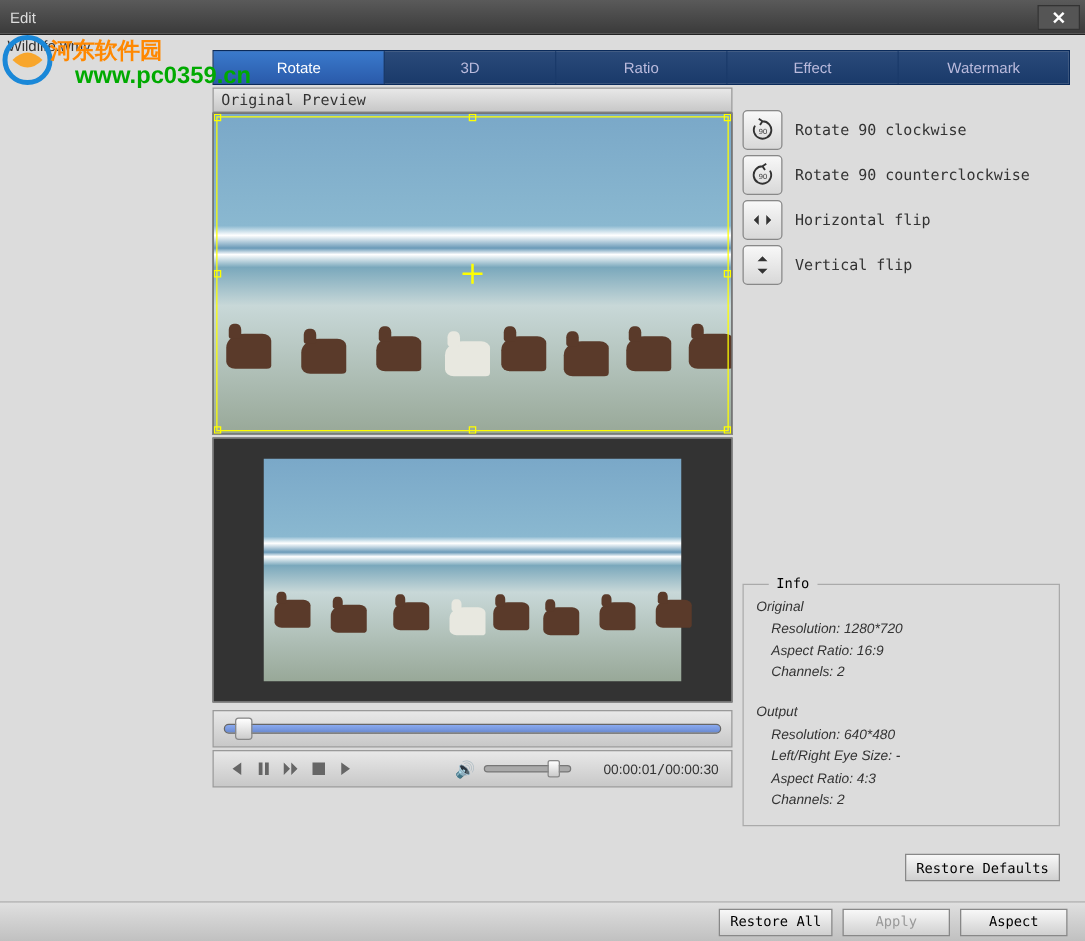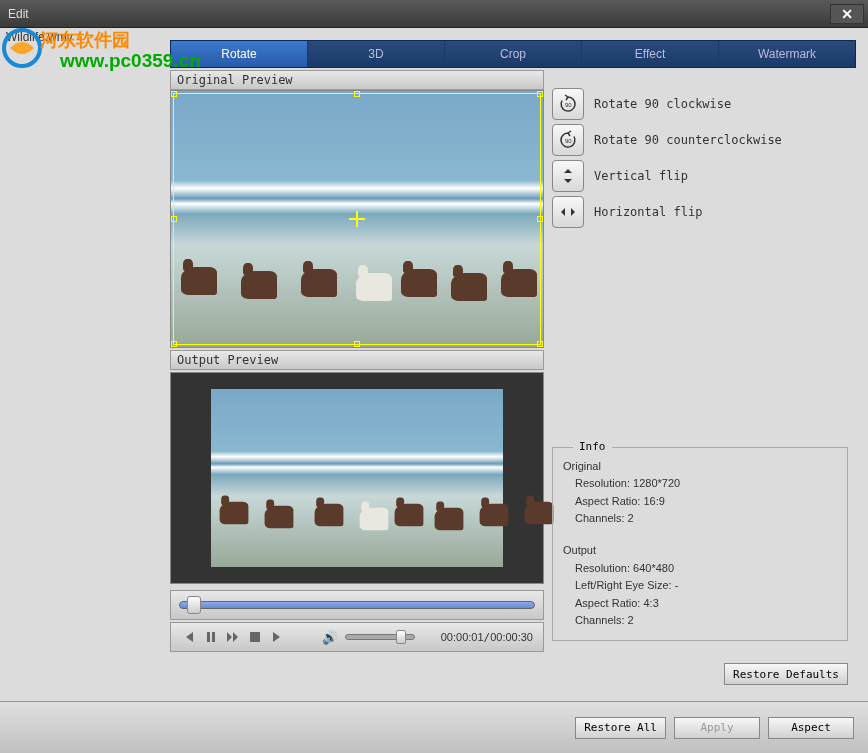--- a/index.html
+++ b/index.html
@@ -14,21 +14,21 @@
 .wm-url { font-size: 19px; color: #00aa00; position: absolute; top: 22px; left: 60px; font-weight: bold; }
 .wm-logo { position: absolute; top: 0; left: 0; width: 50px; height: 40px; }
 
 .content { flex: 1; background: #dcdcdc; padding: 12px; padding-left: 170px; display: flex; flex-direction: column; position: relative; }
 .tabs { height: 28px; background: linear-gradient(#2a4a7a, #1a3a6a); display: flex; border: 1px solid #0a2a5a; }
 .tab { flex: 1; display: flex; align-items: center; justify-content: center; color: #bbd; font-size: 12px; border-right: 1px solid #1a3a6a; cursor: pointer; }
 .tab.active { background: linear-gradient(#3a7acc, #2a5aaa); color: #fff; text-align: center; }
 .tab:last-child { border-right: none; }
 
 .main-area { flex: 1; display: flex; margin-top: 2px; }
-.left-col { width: 374px; display: flex; flex-direction: column; }
+.left-col { width: 416px; display: flex; flex-direction: column; }
 .right-col { flex: 1; display: flex; flex-direction: column; padding: 4px 8px; }
 
 .preview-label { background: linear-gradient(#e8e8e8, #c8c8c8); border: 1px solid #999; padding: 2px 6px; font-size: 12px; color: #333; font-family: monospace; }
 .preview-box { border: 1px solid #888; background: #333; position: relative; }
 .preview-original { height: 258px; }
 .preview-output { height: 212px; margin-top: 2px; }
 
 .video-frame { width: 100%; height: 100%; position: relative; overflow: hidden; }
 .beach-scene { width: 100%; height: 100%; background: linear-gradient(to bottom, #7aa8c8 0%, #8ab8d0 35%, #fff 38%, #6a9ab8 42%, #fff 44%, #7aa8bc 48%, #c8d8d8 60%, #98a898 100%); position: relative; }
 .horse { position: absolute; width: 36px; height: 28px; background: #5a3a2a; border-radius: 40% 20% 10% 20%; }
@@ -57,26 +57,26 @@
 .vol-thumb { position: absolute; right: 8px; top: -5px; width: 10px; height: 14px; background: linear-gradient(#fff, #ccc); border: 1px solid #888; border-radius: 2px; }
 .time-display { font-size: 11px; color: #333; font-family: monospace; margin-left: 20px; }
 
 .rotate-options { display: flex; flex-direction: column; gap: 4px; padding-top: 14px; }
 .rotate-opt { display: flex; align-items: center; gap: 10px; cursor: pointer; text-align: center; }
 .rotate-icon-box { width: 32px; height: 32px; background: linear-gradient(#f8f8f8, #d8d8d8); border: 1px solid #888; border-radius: 4px; display: flex; align-items: center; justify-content: center; }
 .rotate-label { font-size: 12px; color: #333; font-family: monospace; }
 
 .info-box { margin-top: auto; border: 1px solid #aaa; position: relative; padding: 10px; margin-bottom: 10px; }
 .info-legend { position: absolute; top: -8px; left: 20px; background: #dcdcdc; padding: 0 6px; font-size: 11px; font-family: monospace; }
-.info-section { font-size: 11px; font-family: monospace; color: #333; line-height: 1.6; }
+.info-section { font-size: 11px; font-family: monospace; color: #333; line-height: 1.6; font-style: italic; }
 .info-section.output-sec { margin-top: 14px; }
 .info-row { padding-left: 12px; }
 .restore-defaults { margin-top: 12px; align-self: flex-end; }
 
-.footer { height: 52px; background: linear-gradient(#e0e0e0, #c0c0c0); border-top: 1px solid #999; display: flex; align-items: center; justify-content: flex-end; gap: 8px; padding: 0 14px; }
+.footer { height: 32px; background: linear-gradient(#e0e0e0, #c0c0c0); border-top: 1px solid #999; display: flex; align-items: center; justify-content: flex-end; gap: 8px; padding: 0 14px; }
 .btn { min-width: 86px; height: 22px; background: linear-gradient(#f8f8f8, #d0d0d0); border: 1px solid #888; font-size: 11px; font-family: monospace; cursor: pointer; padding: 0 8px; }
 .btn.disabled { color: #999; }
 </style>
 </head>
 <body>
 
 <div class="window">
 
   <div class="titlebar">
     <span class="titlebar-title">Edit</span>
@@ -98,21 +98,21 @@
   <div class="content">
 
     <div class="tabs">
       <div class="tab active">
           <span>Rotate</span>
         </div>
       <div class="tab">
           <span>3D</span>
         </div>
       <div class="tab">
-          <span>Crop</span>
+          <span>Ratio</span>
         </div>
       <div class="tab">
           <span>Effect</span>
         </div>
       <div class="tab">
           <span>Watermark</span>
         </div>
     </div>
 
     <div class="main-area">
@@ -139,21 +139,20 @@
               <div class="crop-handle" style="top:50%;margin-top:-3px;left:-3px"></div>
               <div class="crop-handle" style="top:50%;margin-top:-3px;right:-3px"></div>
               <div class="crop-handle" style="bottom:-3px;left:-3px"></div>
               <div class="crop-handle" style="bottom:-3px;left:50%;margin-left:-3px"></div>
               <div class="crop-handle" style="bottom:-3px;right:-3px"></div>
               <div class="crosshair"></div>
             </div>
           </div>
         </div>
 
-        <div class="preview-label" style="margin-top:2px">Output Preview</div>
         <div class="preview-box preview-output">
           <div class="output-inner">
             <div class="beach-scene">
               <div class="horse" style="bottom:40px;left:5px;transform:scale(0.8)"></div>
               <div class="horse" style="bottom:36px;left:50px;transform:scale(0.8)"></div>
               <div class="horse" style="bottom:38px;left:100px;transform:scale(0.8)"></div>
               <div class="horse white" style="bottom:34px;left:145px;transform:scale(0.8)"></div>
               <div class="horse" style="bottom:38px;left:180px;transform:scale(0.8)"></div>
               <div class="horse" style="bottom:34px;left:220px;transform:scale(0.8)"></div>
               <div class="horse" style="bottom:38px;left:265px;transform:scale(0.8)"></div>
@@ -224,32 +223,32 @@
               <svg width="20" height="20" viewBox="0 0 20 20">
                   <path d="M10 3a7 7 0 1 0 6 3.5M10 3l3-2M10 3l2 3" fill="none" stroke="#333" stroke-width="1.5"></path>
                   <text x="7" y="13" font-size="6" fill="#333">90</text>
                 </svg>
             </div>
             <span class="rotate-label">Rotate 90 counterclockwise</span>
           </div>
           <div class="rotate-opt">
             <div class="rotate-icon-box">
               <svg width="20" height="20" viewBox="0 0 20 20">
+                  <path d="M10 2v16M3 10l4-4v8zM17 10l-4-4v8z" fill="#333"></path>
+                </svg>
+            </div>
+            <span class="rotate-label">Horizontal flip</span>
+          </div>
+          <div class="rotate-opt">
+            <div class="rotate-icon-box">
+              <svg width="20" height="20" viewBox="0 0 20 20">
                   <path d="M2 10h16M10 3l-4 4h8zM10 17l-4-4h8z" fill="#333"></path>
                 </svg>
             </div>
             <span class="rotate-label">Vertical flip</span>
-          </div>
-          <div class="rotate-opt">
-            <div class="rotate-icon-box">
-              <svg width="20" height="20" viewBox="0 0 20 20">
-                  <path d="M10 2v16M3 10l4-4v8zM17 10l-4-4v8z" fill="#333"></path>
-                </svg>
-            </div>
-            <span class="rotate-label">Horizontal flip</span>
           </div>
         </div>
 
         <div class="info-box">
           <span class="info-legend">Info</span>
           <div class="info-section">
             <div>Original</div>
             <div class="info-row"><span>Resolution:</span> <span>1280*720</span></div>
             <div class="info-row"><span>Aspect Ratio:</span> <span>16:9</span></div>
             <div class="info-row"><span>Channels:</span> <span>2</span></div>

